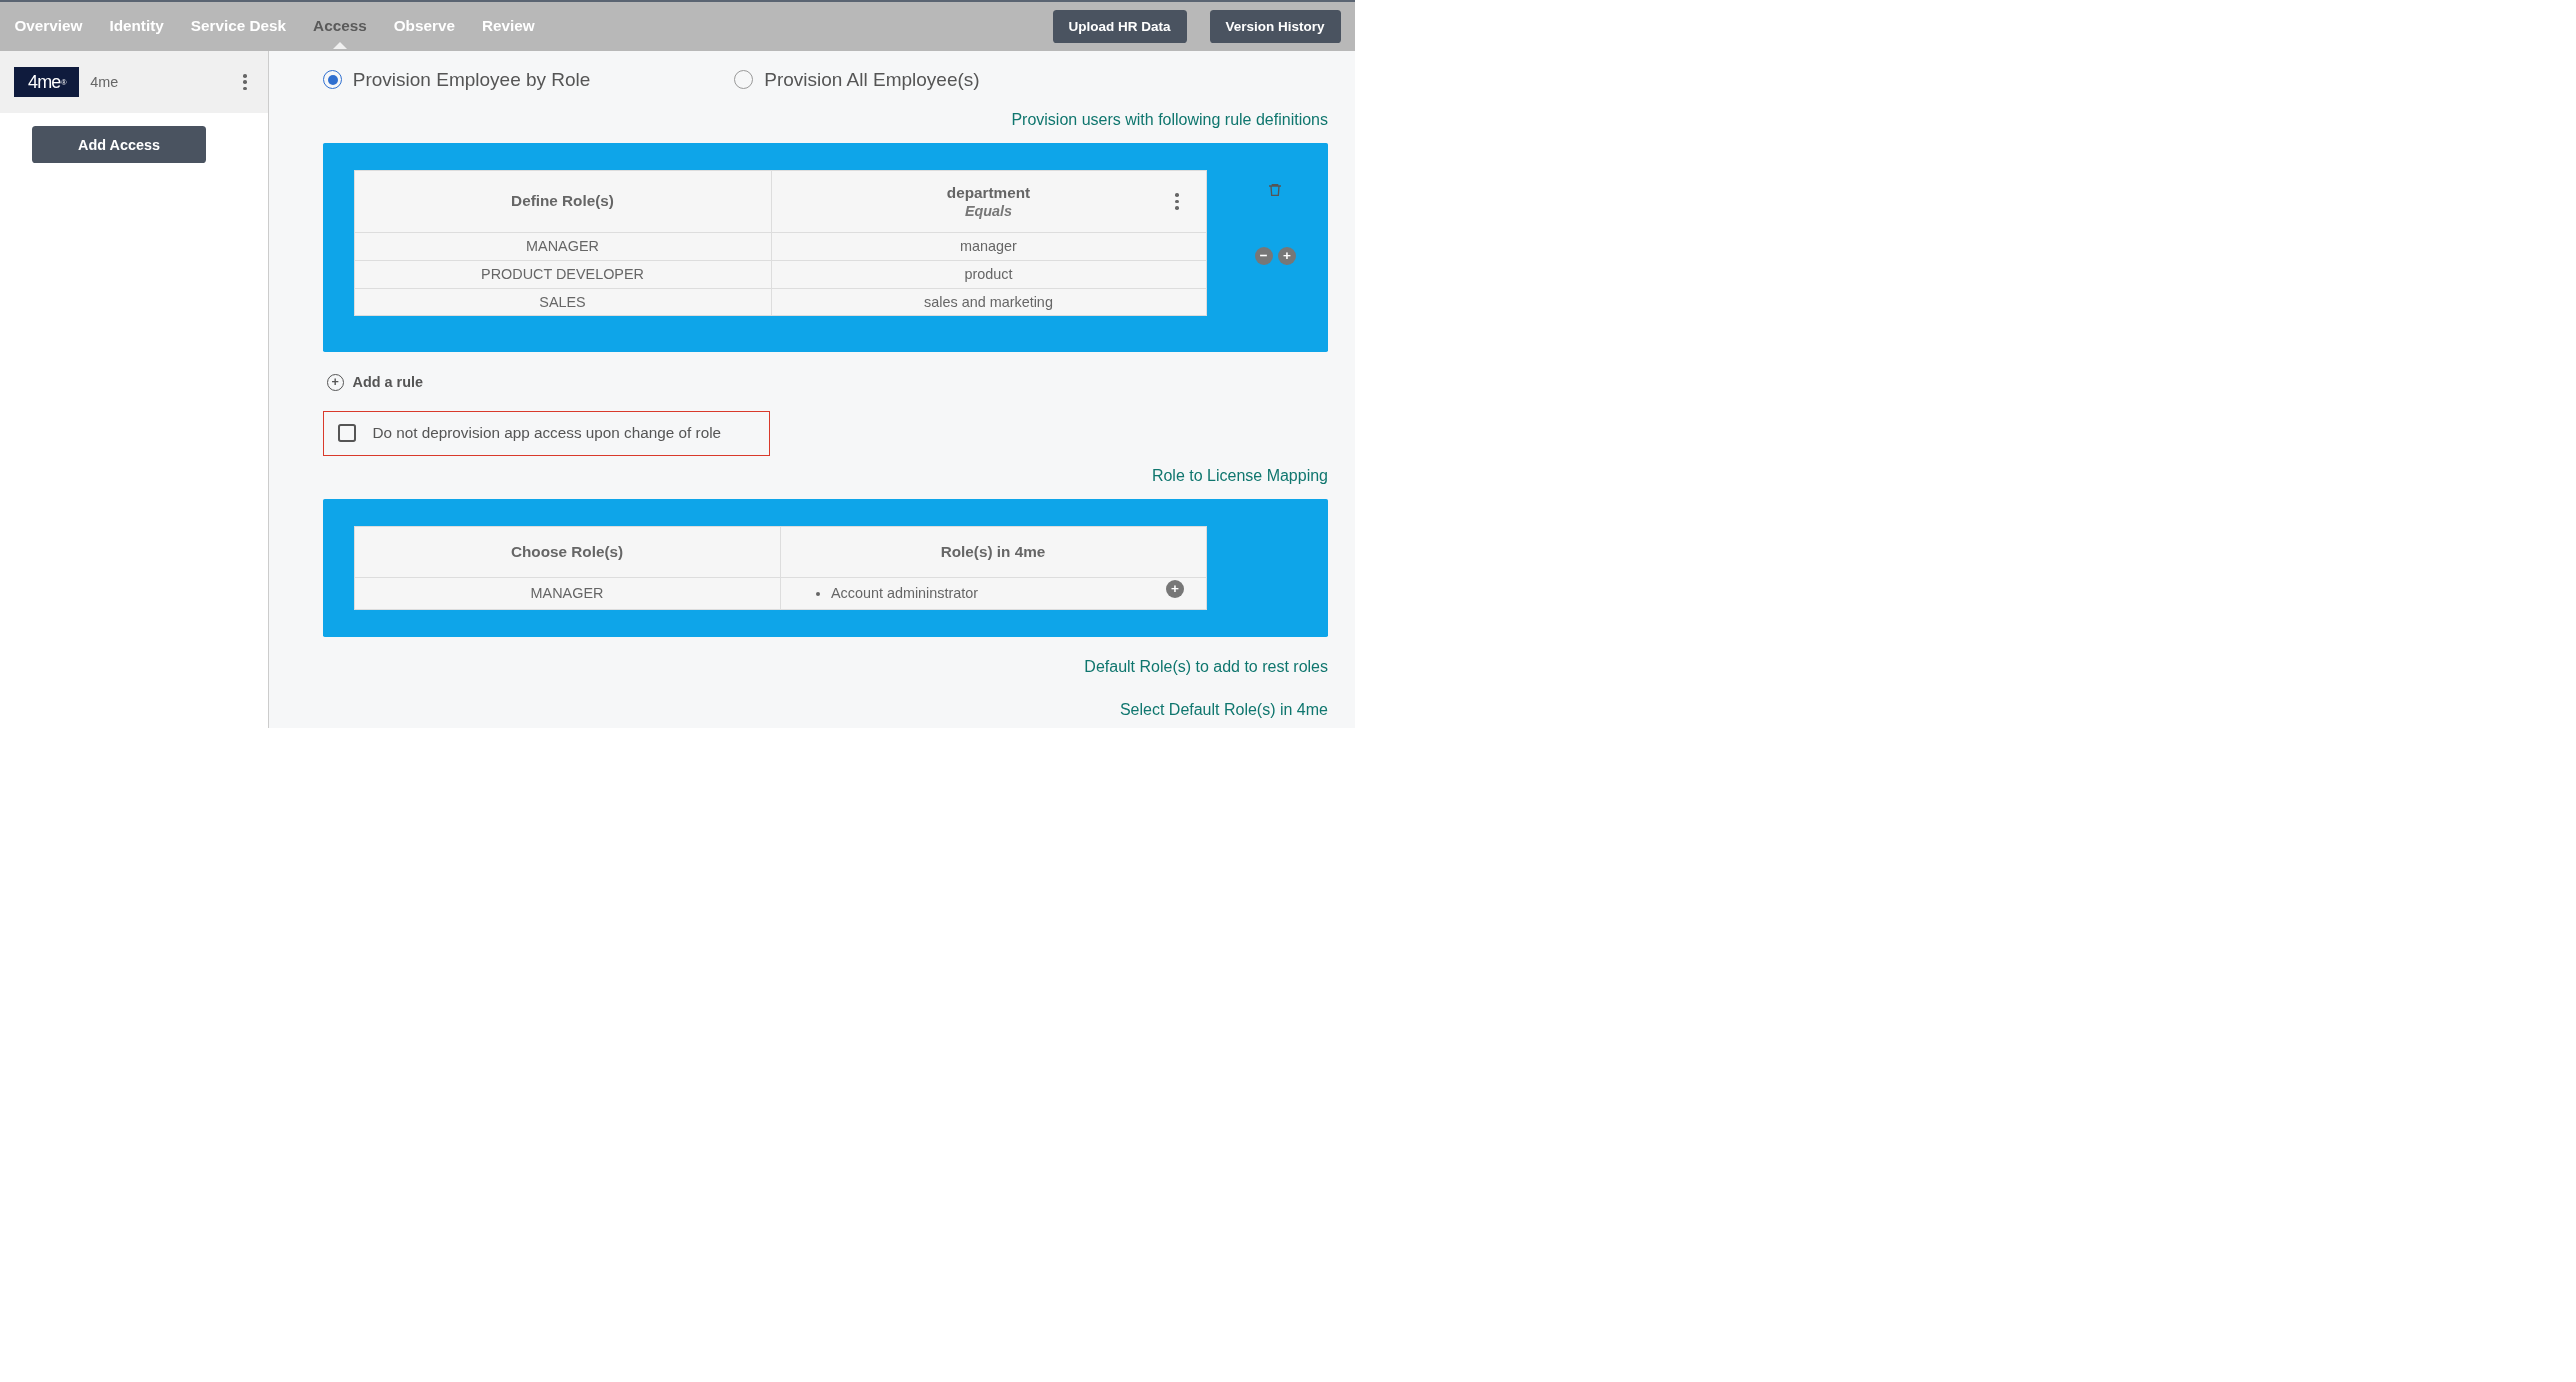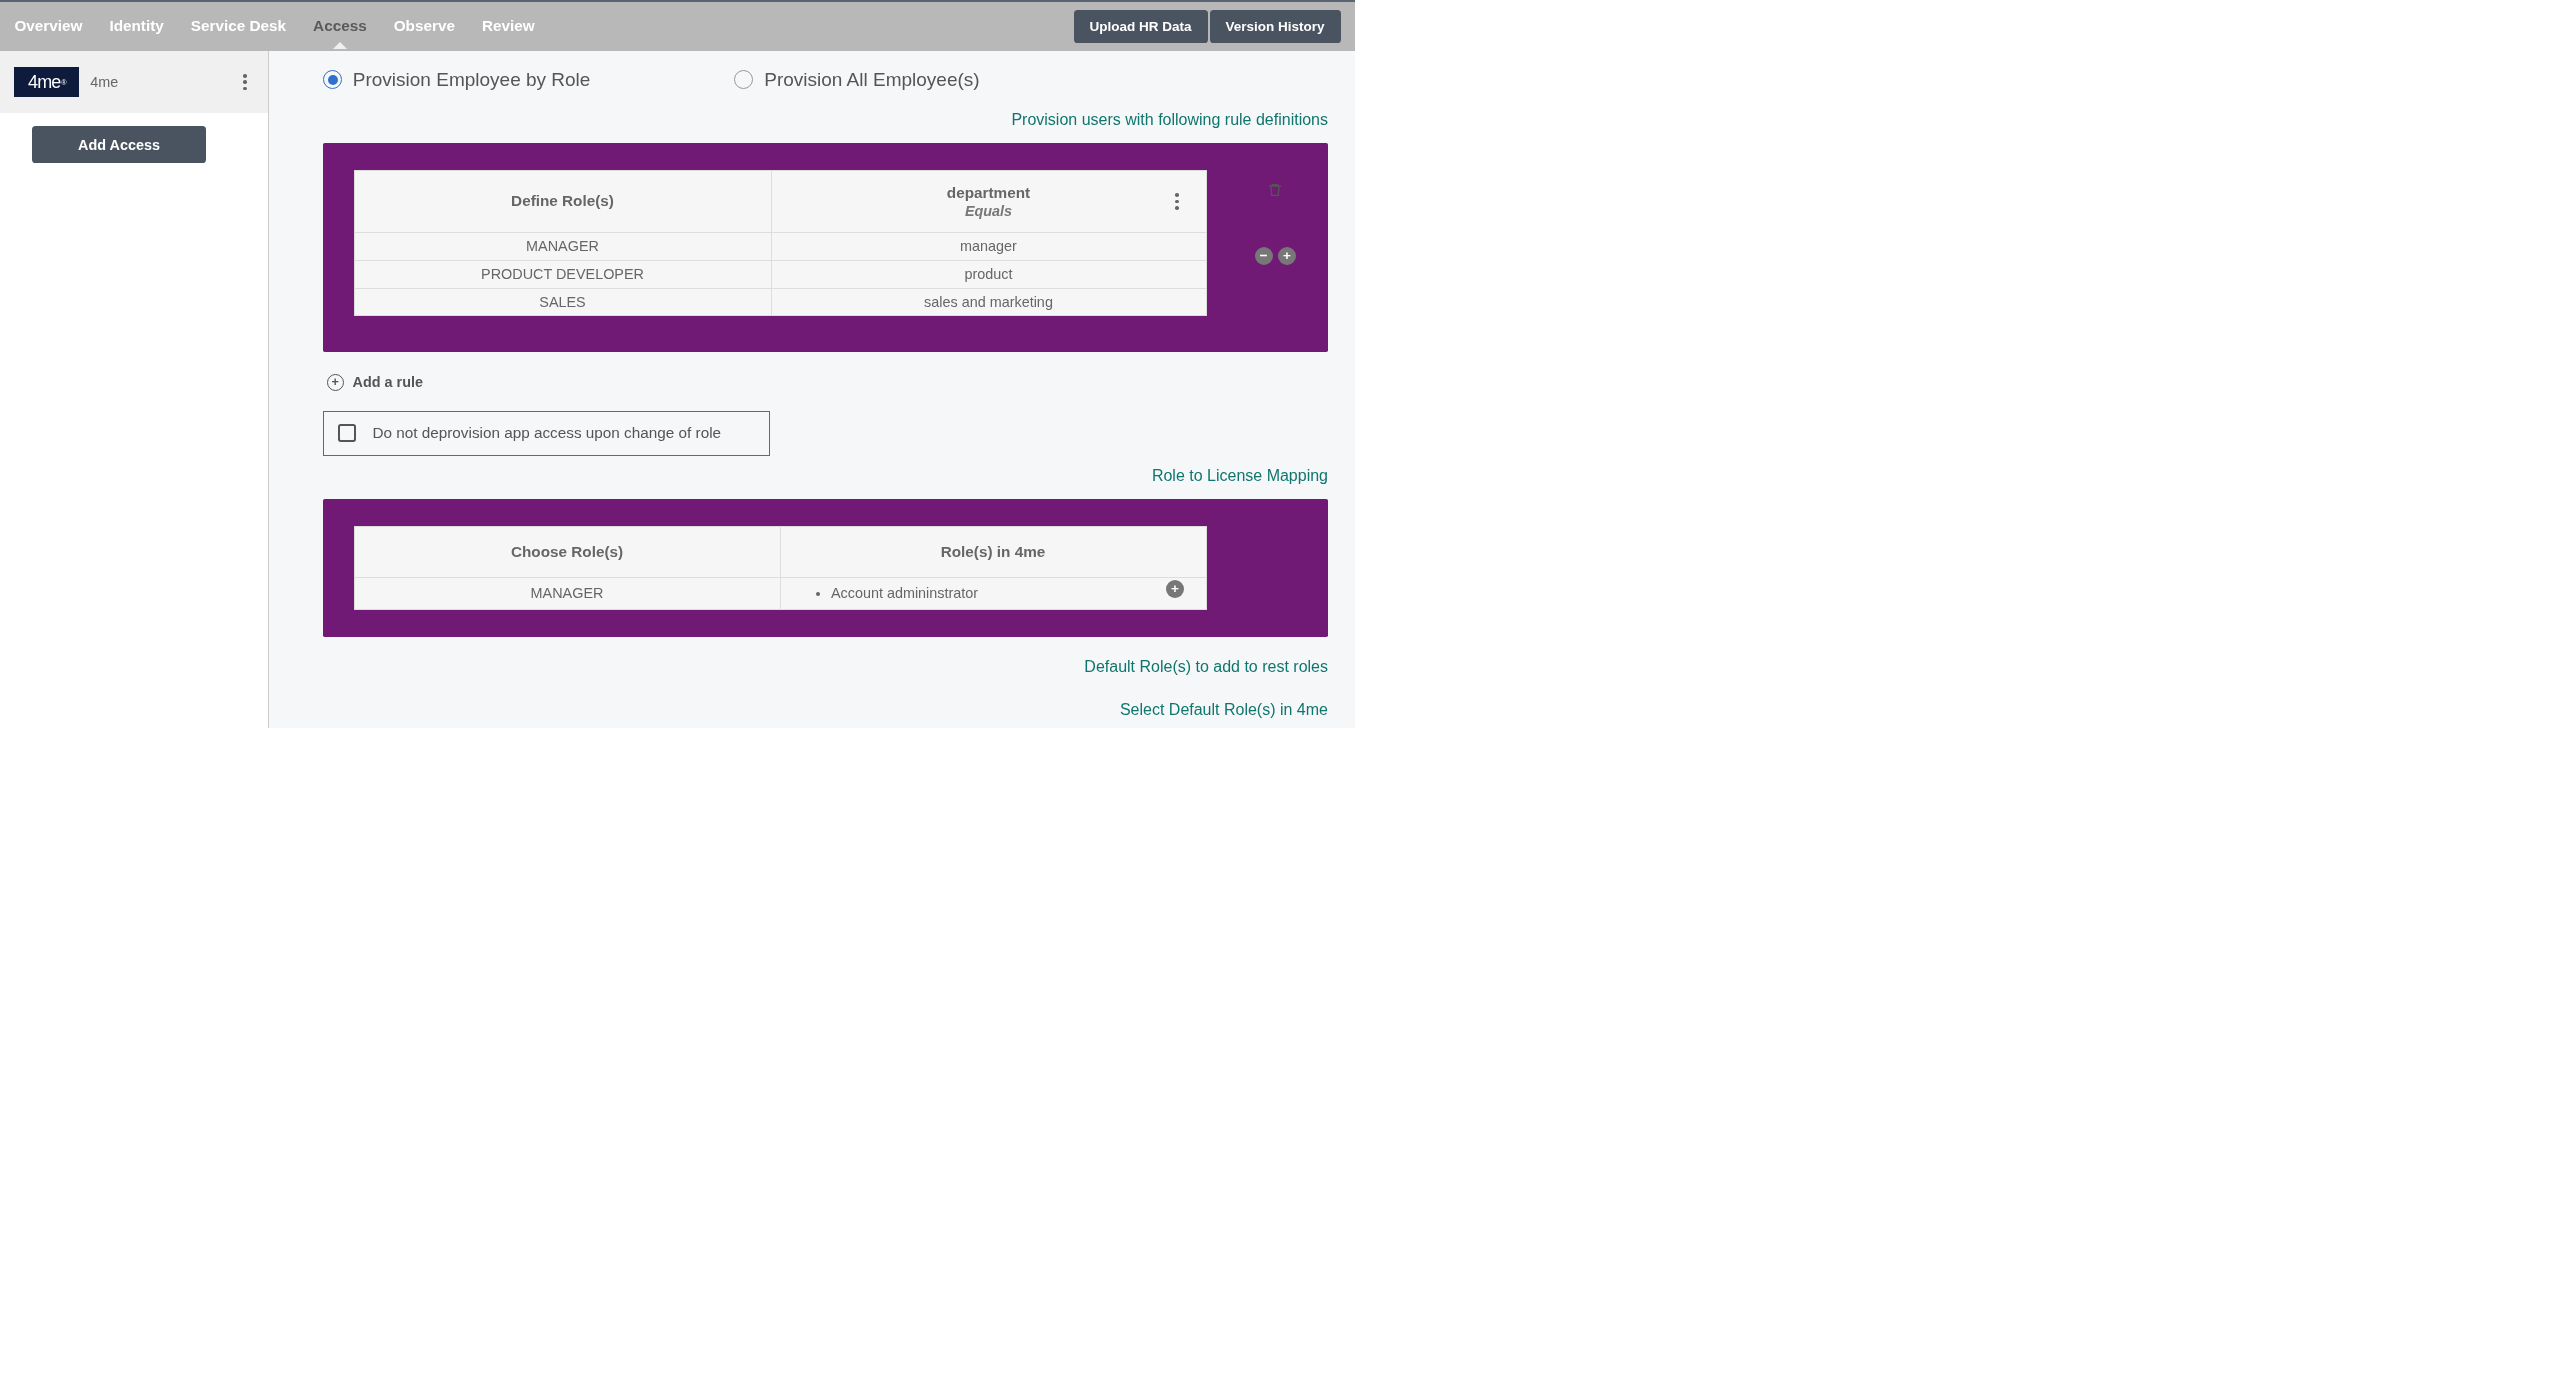--- a/index.html
+++ b/index.html
@@ -34,21 +34,21 @@
     content: "";
     position: absolute;
     bottom: 0;
     left: 50%;
     transform: translateX(-50%);
     width: 0; height: 0;
     border-left: 7.2px solid transparent;
     border-right: 7.2px solid transparent;
     border-bottom: 7.2px solid #f0f0f0;
   }
-  .top-buttons { display: flex; gap: 2px; }
+  .top-buttons { display: flex; gap: 23px; }
   .btn-dark {
     background: #4a5360;
     color: #fff;
     border: none;
     border-radius: 3.6px;
     padding: 9px 16px;
     font-size: 13.5px;
     font-weight: 600;
     cursor: pointer;
   }
@@ -108,21 +108,21 @@
     border: 1.8px solid #999;
     display: flex; align-items: center; justify-content: center;
   }
   .radio-circle.checked { border-color: #2f6fd0; }
   .radio-circle.checked::after {
     content: ""; width: 10px; height: 10px; border-radius: 50%; background: #2f6fd0;
   }
   .radio-label { color: #555; font-size: 19px; font-weight: 500; }
   .section-text { color: #0f766e; font-size: 16px; font-weight: 500; margin: 9px 0 14.4px; text-align: right; }
   .card {
-    background: #701a75;
+    background: #0ea5e9;
     border-radius: 1.8px;
     padding: 27px 30.5px 36px;
     margin-bottom: 21.5px;
     position: relative;
   }
   .rule-table {
     background: #f6f6f6;
     border: 0.9px solid #ddd;
     width: 853px;
   }

